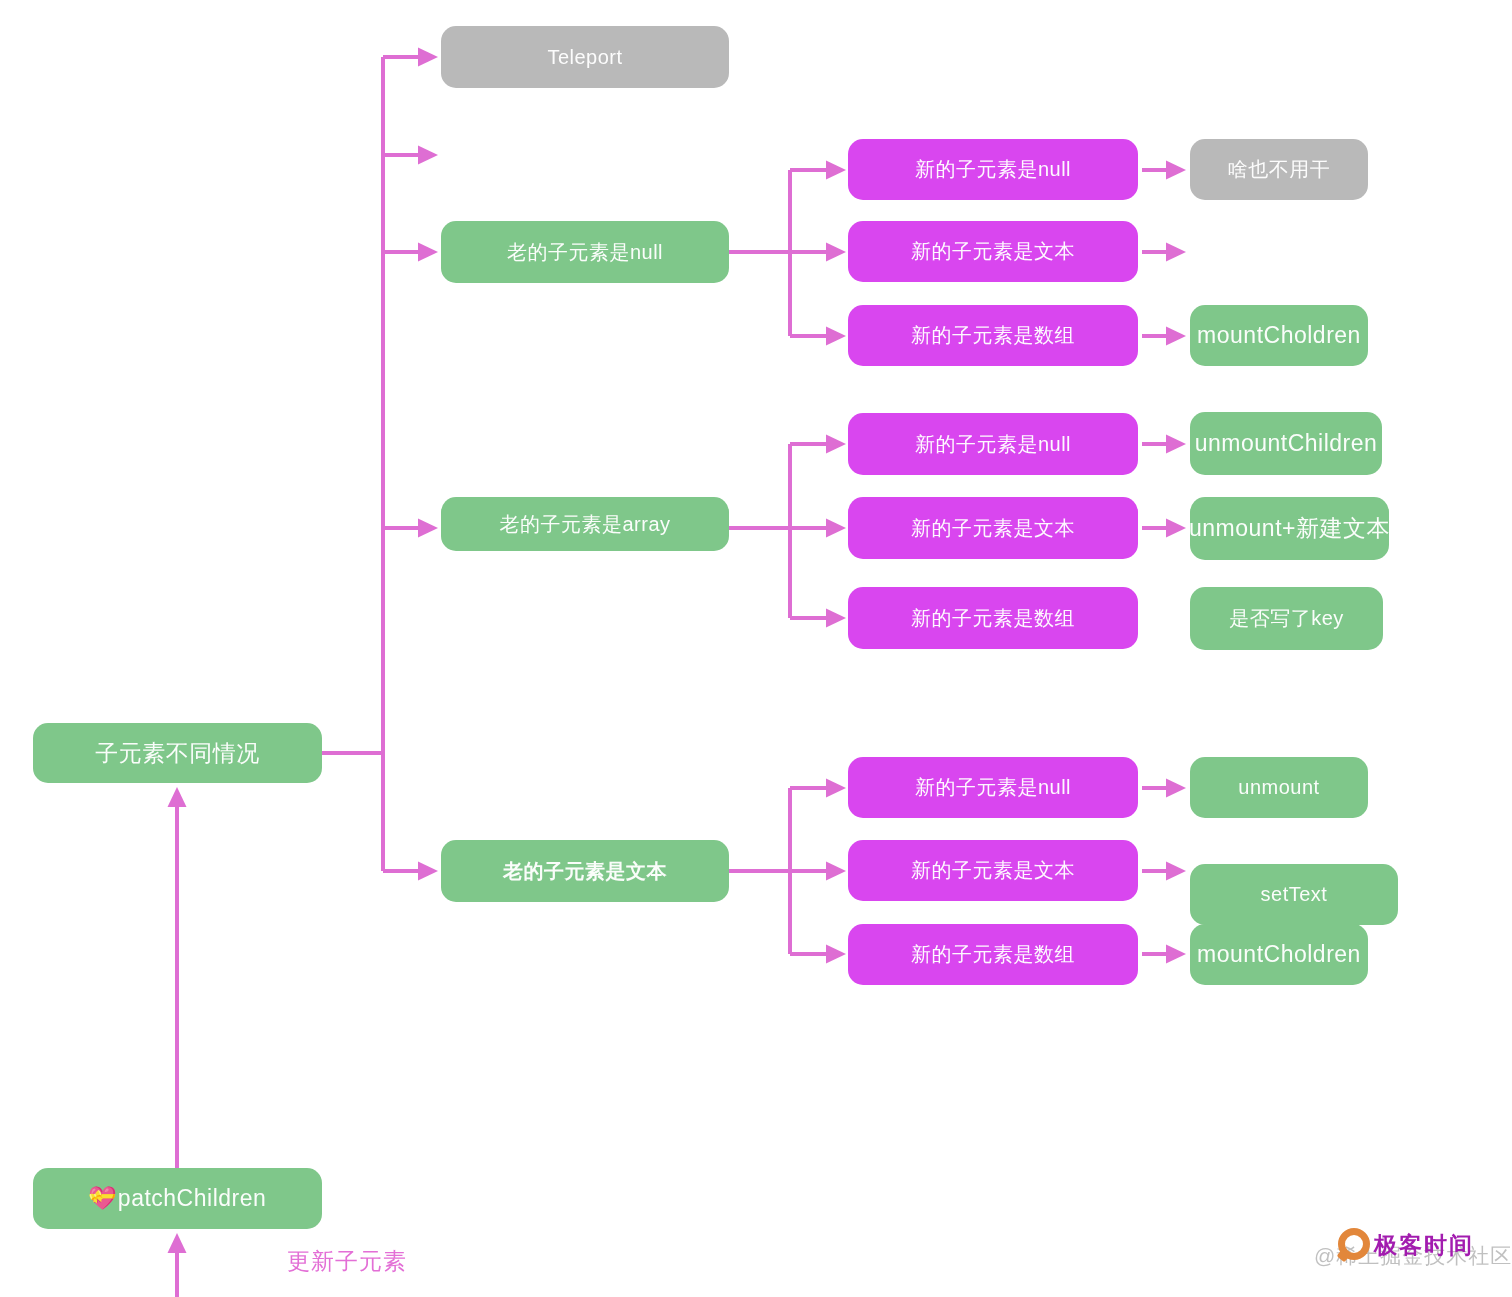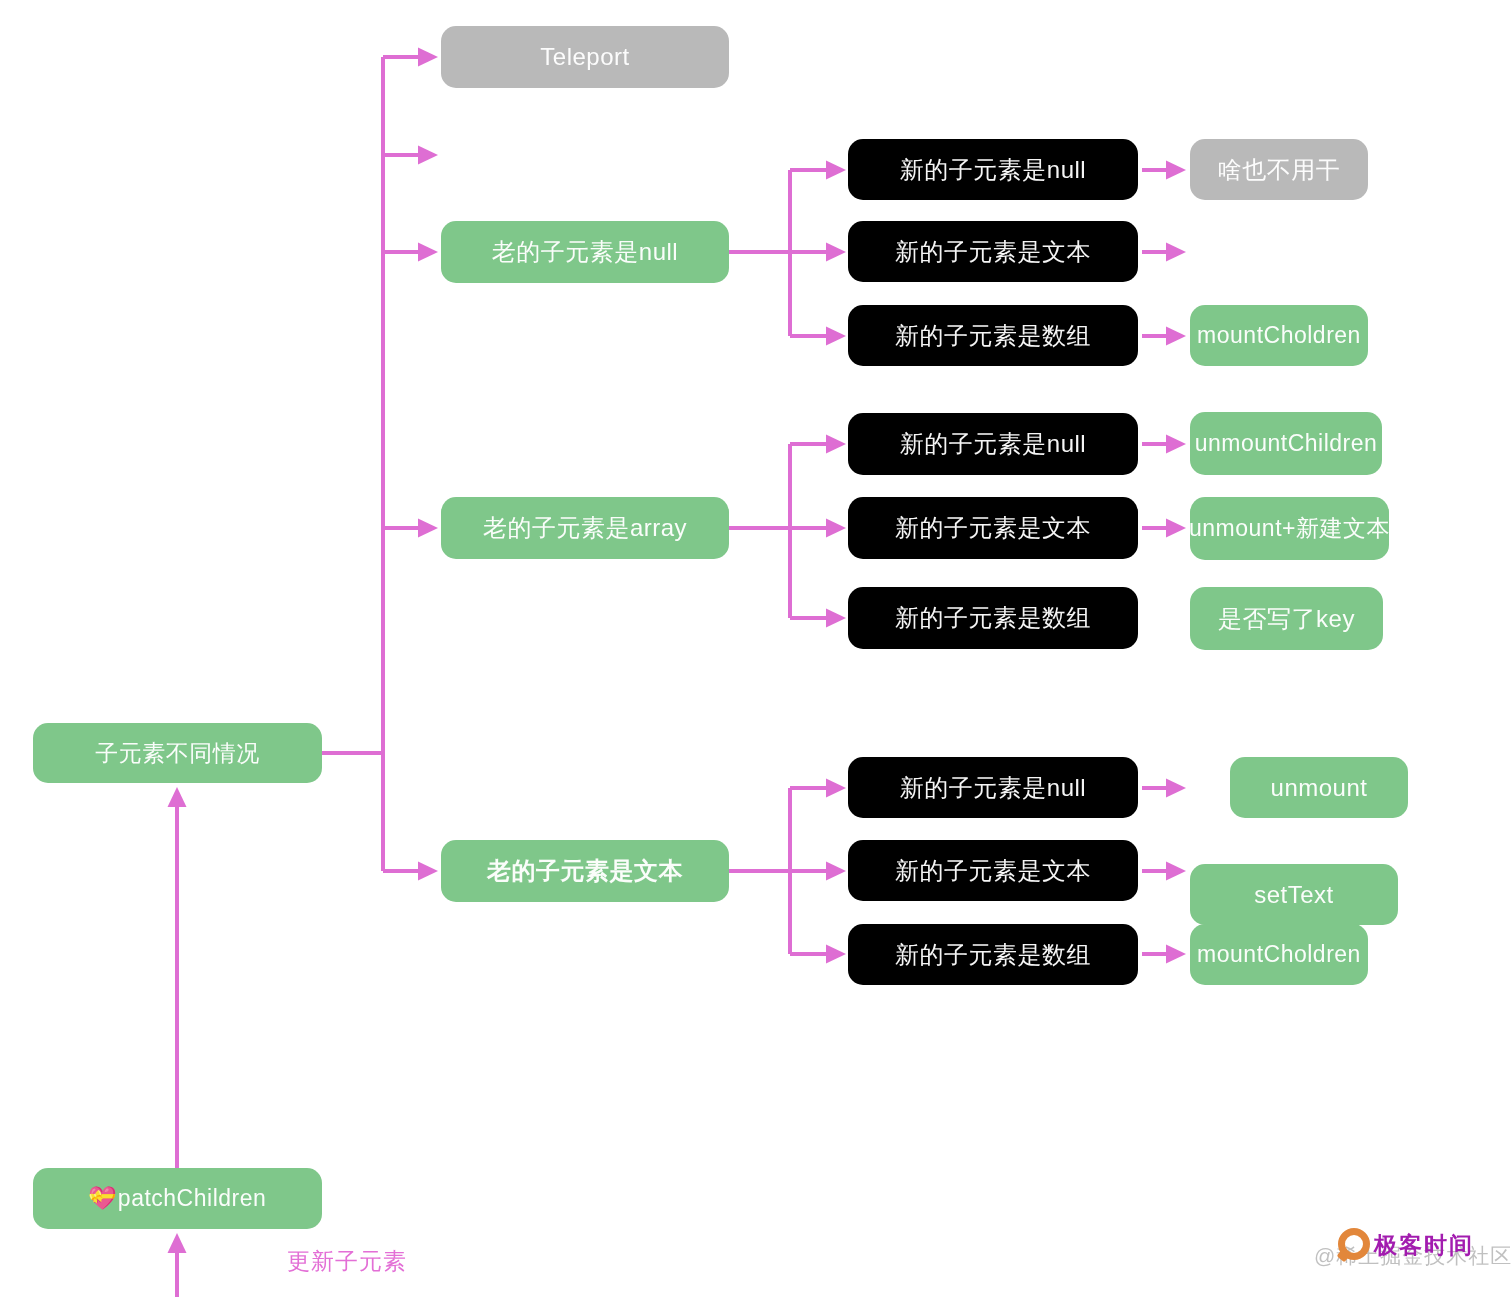--- a/index.html
+++ b/index.html
@@ -6,32 +6,32 @@
   body{
     width:1512px;height:1297px;position:relative;background:#ffffff;
     font-family:"Liberation Sans","DejaVu Sans",sans-serif;
     overflow:hidden;
   }
   .canvas{position:absolute;inset:0;}
   svg.connectors{position:absolute;left:0;top:0;width:1512px;height:1297px;z-index:1;}
   .node{
     position:absolute;z-index:2;border-radius:15px;
     display:flex;align-items:center;justify-content:center;
-    color:rgba(255,255,255,.96);font-size:24px;letter-spacing:.5px;
+    color:rgba(255,255,255,.96);font-size:20px;letter-spacing:.5px;
     white-space:nowrap;box-sizing:border-box;
   }
   .green{background:#7fc78a;}
-  .pink{background:#000000;}
+  .pink{background:#d946ef;}
   .gray{background:#b9b9b9;}
 
   
   .n-teleport {left:441px;top:26px;  width:288px;height:62px;}
   .n-fragment {left:441px;top:124px; width:288px;height:62px;}
   .n-old-null {left:441px;top:221px; width:288px;height:62px;}
-  .n-old-array{left:441px;top:497px; width:288px;height:62px;}
+  .n-old-array{left:441px;top:497px; width:288px;height:54px;}
   .n-old-text {left:441px;top:840px; width:288px;height:62px;font-weight:bold;}
   .n-root     {left:33px; top:723px; width:289px;height:60px;font-size:23px;}
   .n-patch    {left:33px; top:1168px;width:289px;height:61px;font-size:23px;}
 
   
   .n-g1-new-null {left:848px;top:139px;width:290px;height:61px;}
   .n-g1-new-text {left:848px;top:221px;width:290px;height:61px;}
   .n-g1-new-array{left:848px;top:305px;width:290px;height:61px;}
   .n-g1-r1{left:1190px;top:139px;width:178px;height:61px;}
   .n-g1-r2{left:1190px;top:221px;width:178px;height:61px;}
@@ -42,21 +42,21 @@
   .n-g2-new-text {left:848px;top:497px;width:290px;height:62px;}
   .n-g2-new-array{left:848px;top:587px;width:290px;height:62px;}
   .n-g2-r1{left:1190px;top:412px;width:192px;height:63px;font-size:23px;}
   .n-g2-r2{left:1190px;top:497px;width:199px;height:63px;font-size:23px;}
   .n-g2-r3{left:1190px;top:587px;width:193px;height:63px;}
 
   
   .n-g3-new-null {left:848px;top:757px;width:290px;height:61px;}
   .n-g3-new-text {left:848px;top:840px;width:290px;height:61px;}
   .n-g3-new-array{left:848px;top:924px;width:290px;height:61px;}
-  .n-g3-r1{left:1230px;top:757px;width:178px;height:61px;}
+  .n-g3-r1{left:1190px;top:757px;width:178px;height:61px;}
   .n-g3-r2{left:1190px;top:864px;width:208px;height:61px;}
   .n-g3-r3{left:1190px;top:924px;width:178px;height:61px;font-size:23px;}
 
   .caption{
     position:absolute;z-index:2;left:287px;top:1246px;
     color:#e36fd6;font-size:23px;letter-spacing:1px;
   }
 
   
   .watermark{position:absolute;z-index:3;left:1310px;top:1226px;width:190px;height:50px;}

